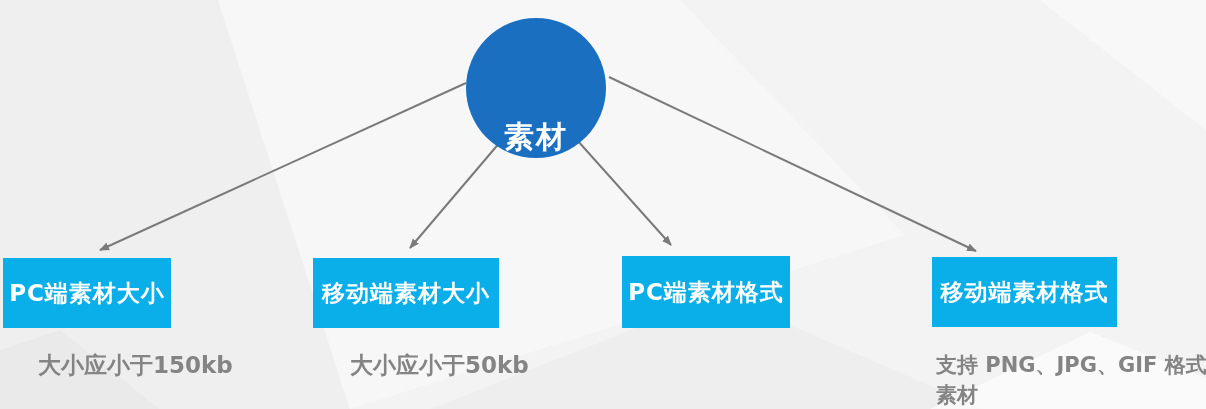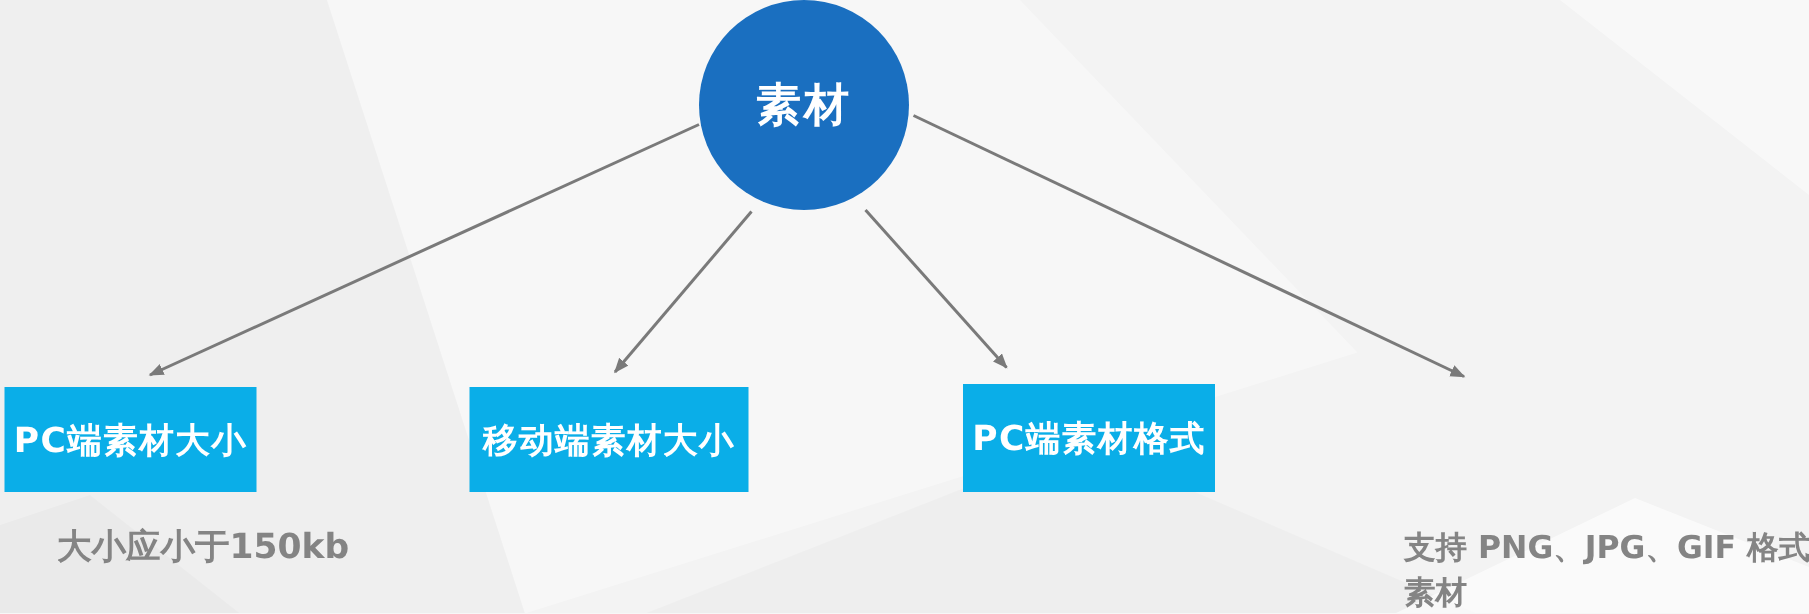--- a/index.html
+++ b/index.html
@@ -29,42 +29,42 @@
     position:absolute;left:0;top:0;width:1206px;height:409px;
     pointer-events:none;
   }
   svg.arrows line{
     stroke:var(--arrow);
     stroke-width:2;
   }
   #ah path{fill:var(--arrow);}
   .root-node{
     position:absolute;
-    left:466px;top:0;
+    left:466px;top:18px;
     width:140px;height:140px;
     border-radius:50%;
     background:var(--root-fill);
-    display:flex;align-items:center;justify-content:center;
+    display:flex;align-items:flex-end;justify-content:center;
     color:var(--label);
     font-size:30px;font-weight:bold;
     letter-spacing:2px;
   }
   .node-box{
     position:absolute;
     top:258px;height:70px;
     background:var(--node-fill);
     display:flex;align-items:center;justify-content:center;
     color:var(--label);
     font-size:23px;font-weight:bold;
     letter-spacing:1px;
     white-space:nowrap;
   }
   .node-box.b1{left:3px;width:168px;}
   .node-box.b2{left:313px;width:186px;}
-  .node-box.b3{left:642px;width:168px;top:256px;height:72px;}
+  .node-box.b3{left:622px;width:168px;top:256px;height:72px;}
   .node-box.b4{left:932px;width:185px;top:257px;}
   .desc{
     position:absolute;
     color:var(--desc);
     font-weight:bold;
     font-size:23px;
     line-height:30px;
     white-space:pre-line;
     margin-left:36px;
   }
@@ -105,17 +105,21 @@
 
   <div class="node-box b1">
     <span>PC端素材大小</span>
   </div>
   <div class="node-box b2">
     <span>移动端素材大小</span>
   </div>
   <div class="node-box b3">
     <span>PC端素材格式</span>
   </div>
+  <div class="node-box b4">
+    <span>移动端素材格式</span>
+  </div>
 
   <div class="desc d1">大小应小于150kb</div>
+  <div class="desc d2">大小应小于50kb</div>
   <div class="desc d4">支持 PNG、JPG、GIF 格式的素材</div>
 
 </div>
 
 </body></html>

